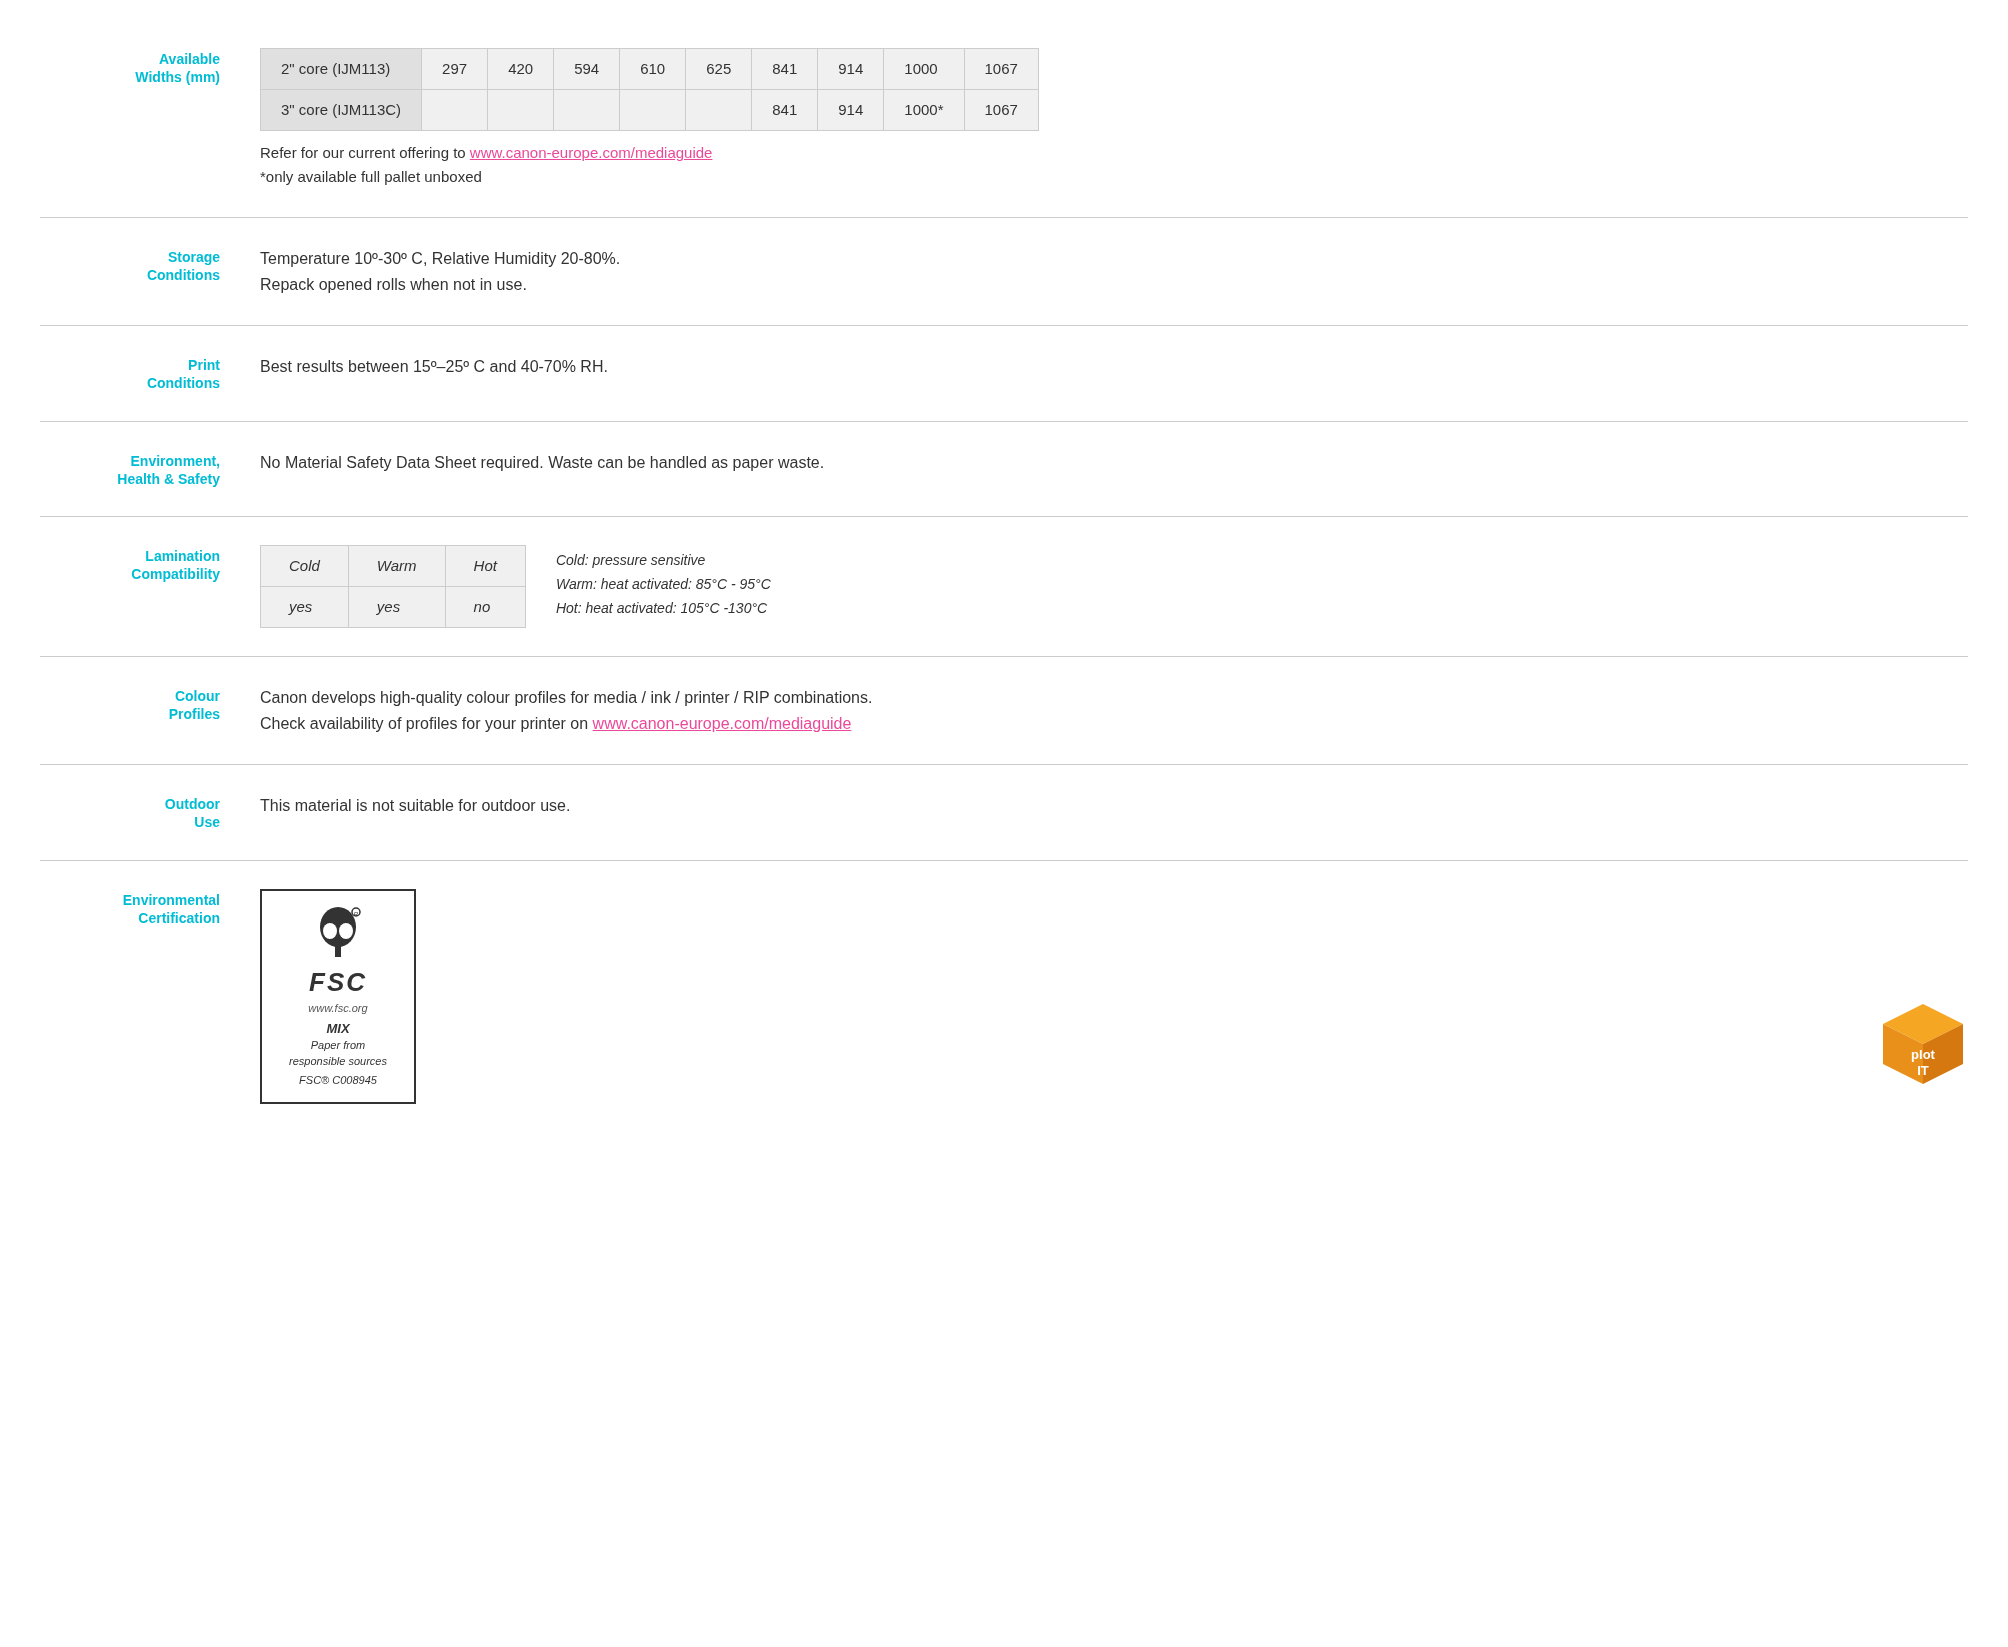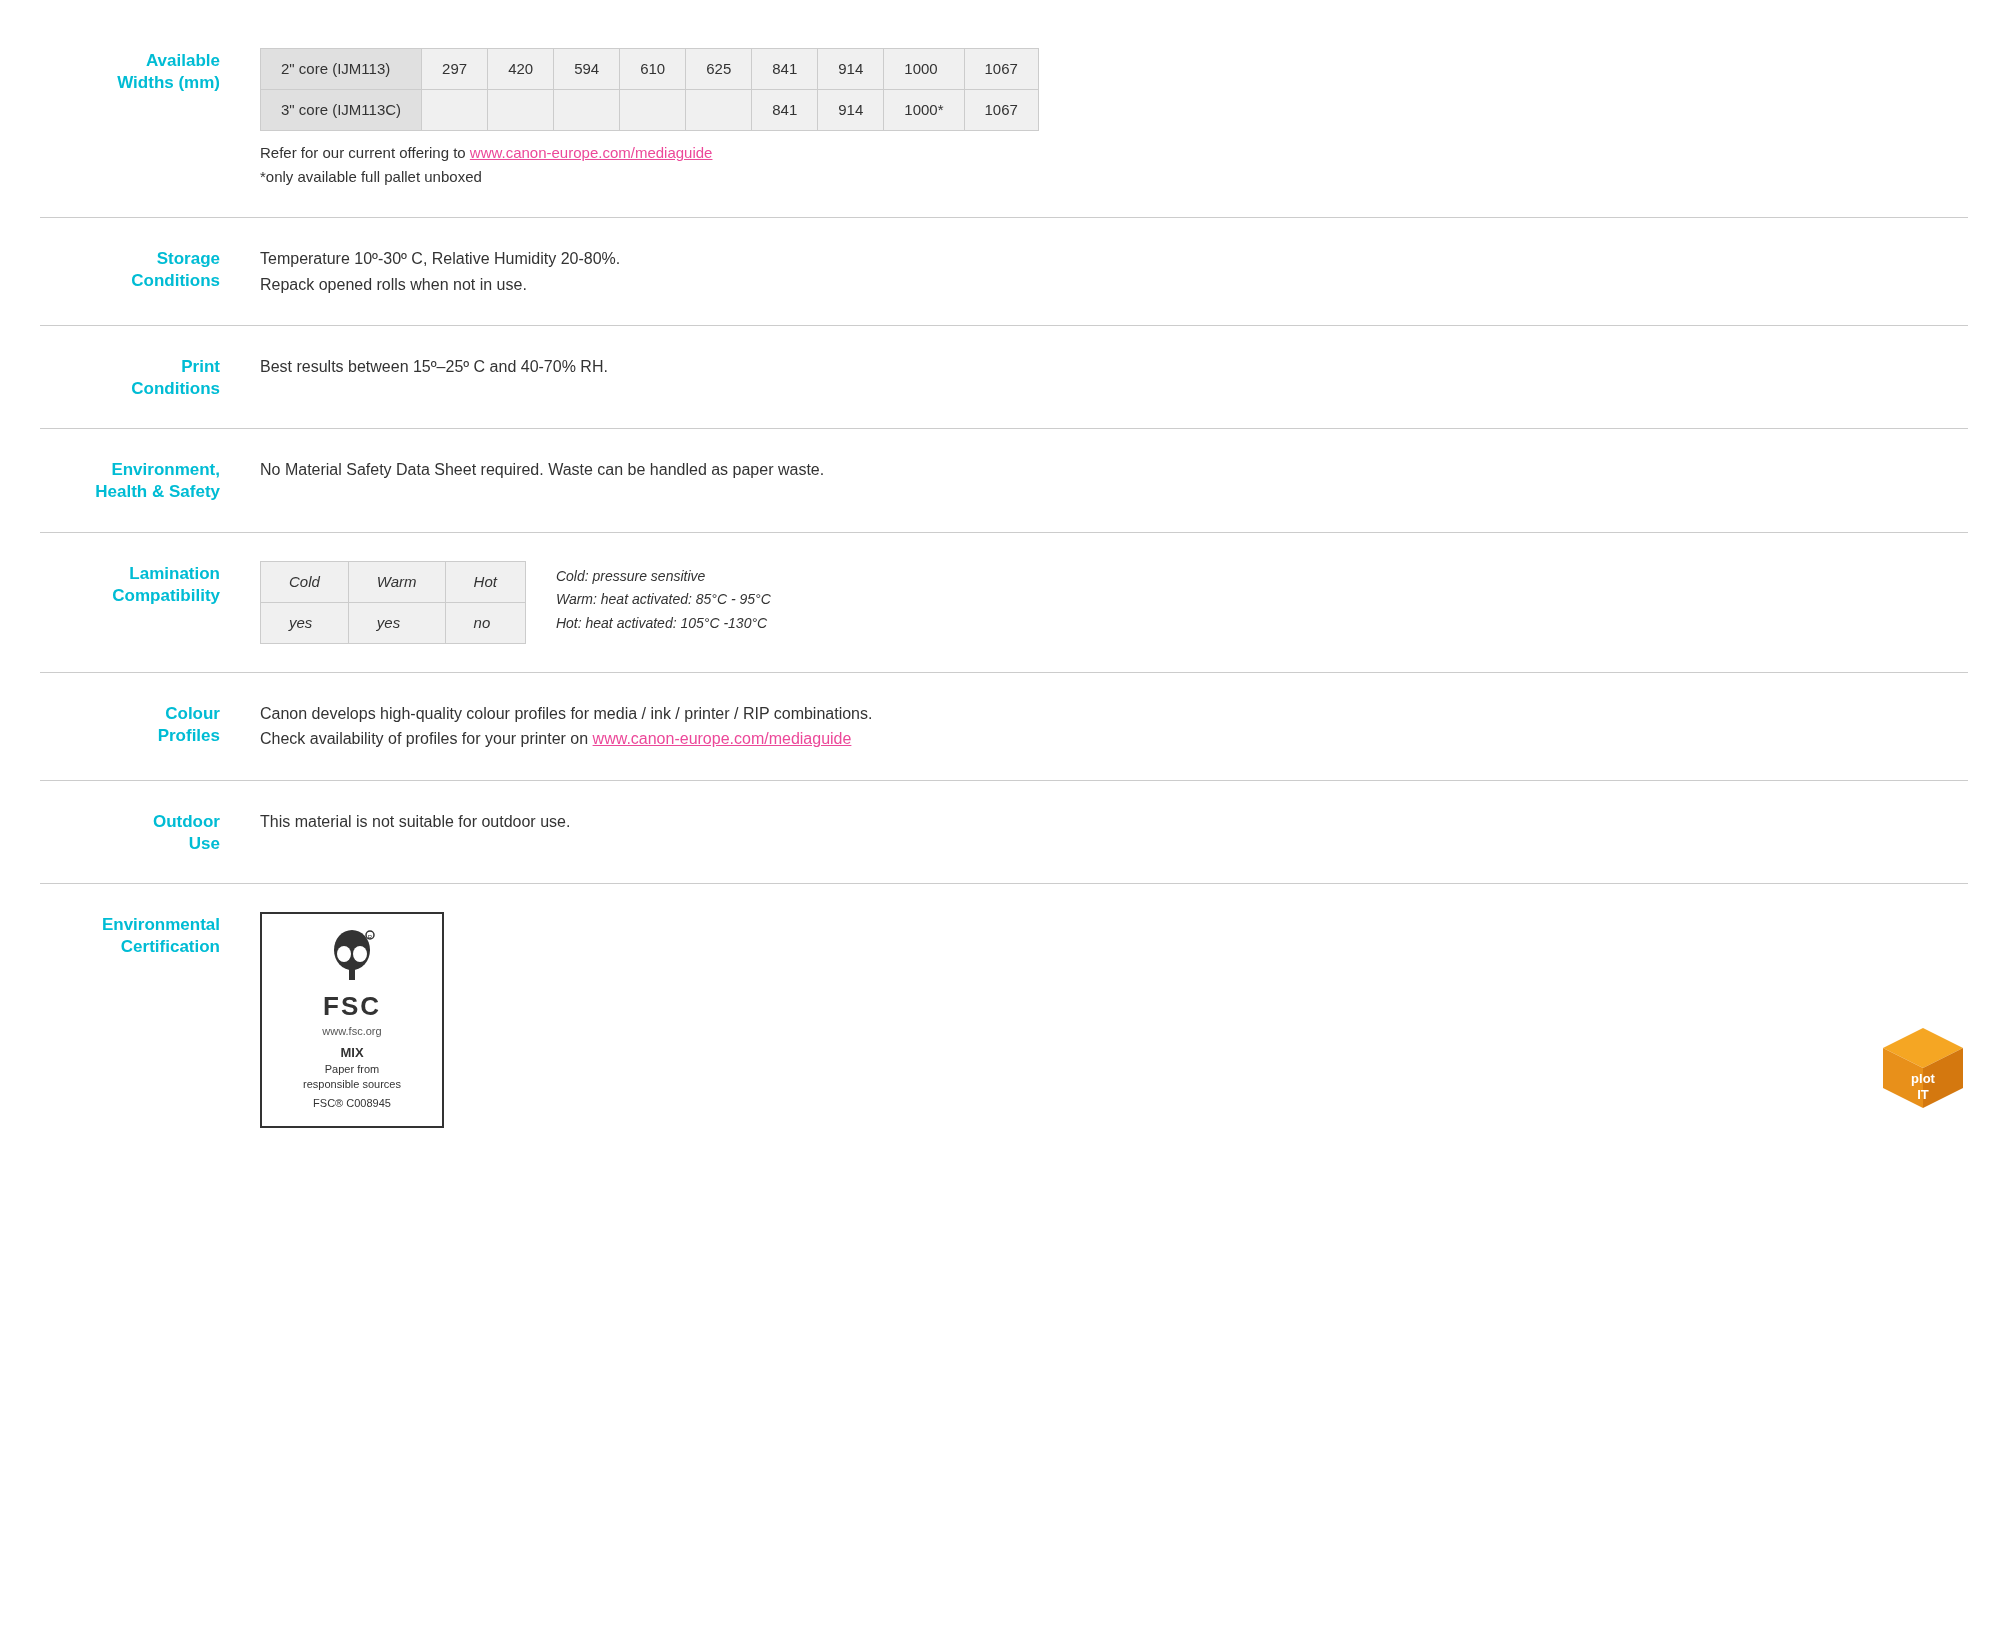--- a/index.html
+++ b/index.html
@@ -19,21 +19,21 @@
       padding: 28px 0;
       align-items: flex-start;
     }
     .label-col {
       width: 220px;
       min-width: 220px;
       text-align: right;
       padding-right: 40px;
       color: #00bcd4;
       font-weight: bold;
-      font-size: 17px;
+      font-size: 14px;
       line-height: 1.3;
       padding-top: 2px;
     }
     .content-col {
       flex: 1;
       font-size: 16px;
       color: #333;
       line-height: 1.6;
     }
     a {
@@ -77,25 +77,26 @@
       background: #f0f0f0;
     }
     .lam-details {
       font-size: 14px;
       line-height: 1.7;
       padding-top: 4px;
     }
     
     .fsc-box {
       border: 2px solid #333;
-      width: 184px;
+      width: 156px;
       padding: 14px 12px;
       text-align: center;
       font-size: 12px;
       line-height: 1.4;
+      font-style: italic;
     }
     .fsc-title {
       font-size: 26px;
       font-weight: bold;
       letter-spacing: 2px;
     }
     .fsc-org {
       font-size: 11px;
       color: #555;
     }

